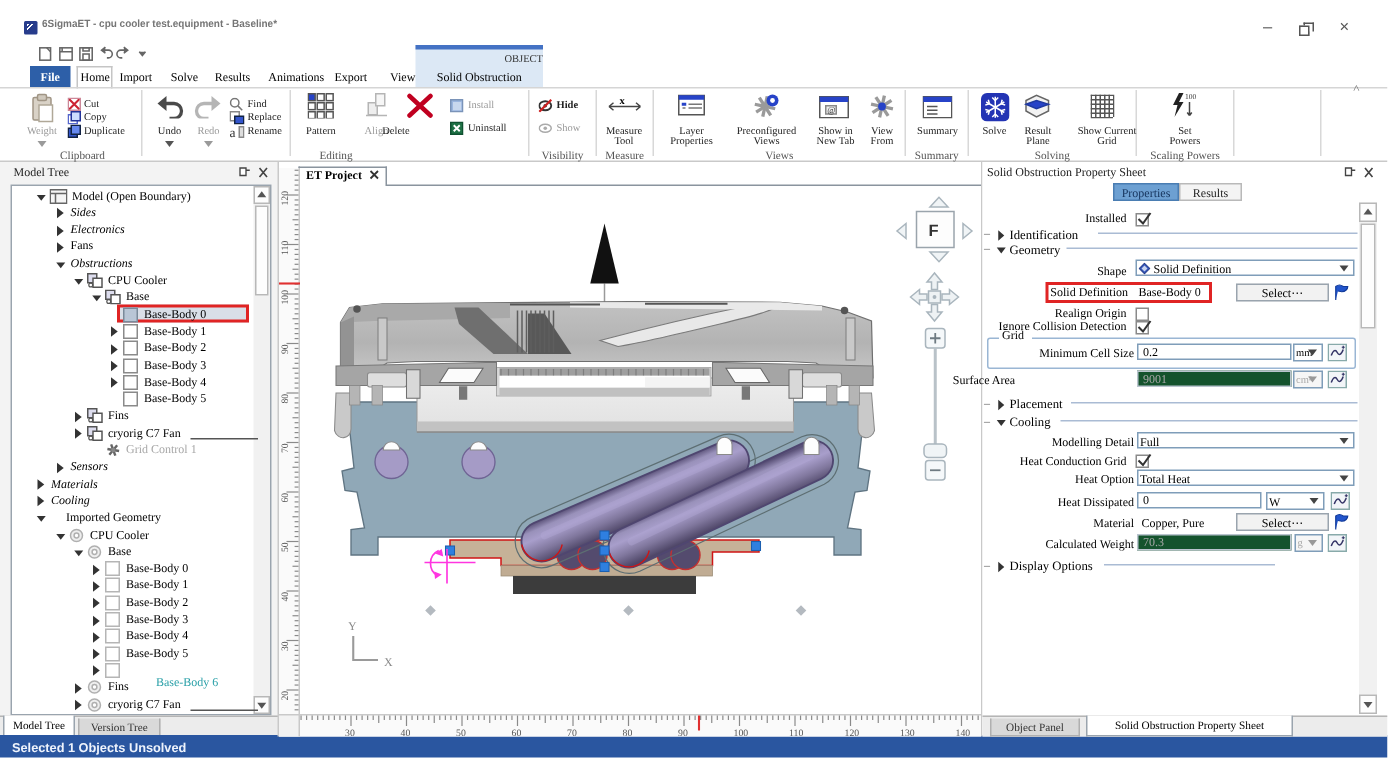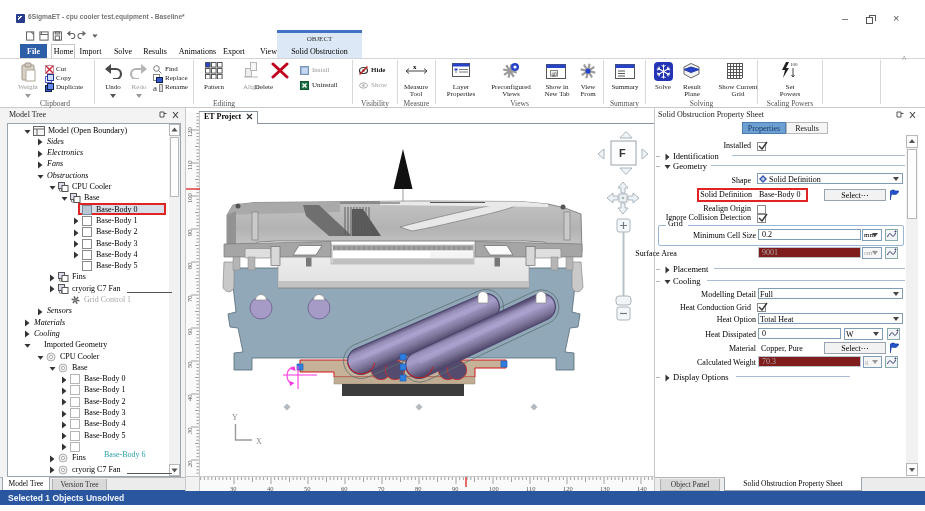--- a/index.html
+++ b/index.html
@@ -2,21 +2,21 @@
 <html><head><meta charset="utf-8"><style>
 *{margin:0;padding:0;box-sizing:border-box;}
 body{width:925px;height:511px;position:relative;background:#fff;font-family:"Liberation Serif",serif;overflow:hidden;}
 .ab{position:absolute;}
 .t{position:absolute;white-space:nowrap;font-size:8px;color:#000;}
 .sans{font-family:"Liberation Sans",sans-serif;}
 .grp{position:absolute;top:99px;font-size:7.5px;color:#555;text-align:center;white-space:nowrap;}
 .sep{position:absolute;top:60px;width:1px;height:44px;background:#d8d8d8;}
 .btxt{position:absolute;font-size:7px;color:#222;text-align:center;white-space:nowrap;line-height:7px;}
 .inp{position:absolute;border:1px solid #7f9db9;background:#fff;font-size:8px;font-family:"Liberation Serif",serif;color:#000;padding-left:3px;line-height:10px;}
-.inpg{position:absolute;border:1px solid #b9c4ce;background:#7f1d1d;font-size:8px;color:#a9a9a9;padding-left:3px;line-height:10px;}
+.inpg{position:absolute;border:1px solid #b9c4ce;background:#14532d;font-size:8px;color:#a9a9a9;padding-left:3px;line-height:10px;}
 .caret{position:absolute;width:0;height:0;border-left:3px solid transparent;border-right:3px solid transparent;border-top:4px solid #444;}
 .secline{position:absolute;height:1px;background:#aabbd4;}
 </style></head><body>
 <div class="ab" style="left:16px;top:13.5px;width:9px;height:9px;background:#273c8c;border-radius:1px"></div>
 <div class="ab" style="left:18px;top:15.5px;width:5px;height:5px;background:linear-gradient(135deg,#fff 0 1px,#273c8c 1px 2px,#fff 2px 3px,#273c8c 3px)"></div>
 <div class="t sans" style="left:28px;top:13px;font-size:7px;color:#757575;font-weight:bold;transform:scaleX(0.95);transform-origin:left center">6SigmaET - cpu cooler test.equipment - Baseline*</div>
 <div class="t sans" style="left:842px;top:12px;font-size:11px;color:#555">–</div>
 <div class="ab" style="left:866px;top:17px;width:7px;height:7px;border:1px solid #555"></div>
 <div class="ab" style="left:869px;top:15px;width:7px;height:6px;border:1px solid #555;border-bottom:none;background:#fff"></div>
 <div class="ab" style="left:866px;top:17px;width:7px;height:7px;border:1px solid #555;background:#fff"></div>
@@ -32,21 +32,21 @@
       <path d="M28.5,1.5 h4 v2 h-4 z"></path>
       <path d="M41,3 h4 a2.5,2.5 0 0 1 0,5 h-1"></path>
       <path d="M43,1 l-2.5,2 2.5,2" fill="#666"></path>
       <path d="M57,3 h-4 a2.5,2.5 0 0 0 0,5 h1"></path>
       <path d="M55,1 l2.5,2 -2.5,2" fill="#666"></path>
       <path d="M65,4 l2,2.5 2,-2.5" fill="#666"></path>
     </g>
   </svg>
 <div class="ab" style="left:277px;top:30px;width:85px;height:28px;background:#dce8f5"></div>
 <div class="ab" style="left:277px;top:30px;width:85px;height:3px;background:#4472c4"></div>
-<div class="t" style="left:277px;top:35px;width:85px;text-align:center;font-size:7px;color:#333">OBJECT</div>
+<div class="t" style="left:277px;top:35px;width:85px;text-align:right;font-size:7px;color:#333">OBJECT</div>
 <div class="ab" style="left:20px;top:44px;width:27px;height:14px;background:#2d5fa8"></div>
 <div class="t" style="left:20px;top:47px;width:27px;text-align:center;color:#fff;font-size:8px;font-weight:bold">File</div>
 <div class="ab" style="left:51px;top:44px;width:24px;height:15px;background:#fff;border:1px solid #c5c5c5;border-bottom:none"></div>
 <div class="t" style="left:52px;top:47px;width:23px;text-align:center;color:#000;font-size:8px">Home</div>
 <div class="t" style="left:76px;top:47px;width:29px;text-align:center;color:#000;font-size:8px">Import</div>
 <div class="t" style="left:111px;top:47px;width:24px;text-align:center;color:#000;font-size:8px">Solve</div>
 <div class="t" style="left:141px;top:47px;width:28px;text-align:center;color:#000;font-size:8px">Results</div>
 <div class="t" style="left:177px;top:47px;width:41px;text-align:center;color:#000;font-size:8px">Animations</div>
 <div class="t" style="left:223px;top:47px;width:27px;color:#000;font-size:8px">Export</div>
 <div class="t" style="left:259px;top:47px;width:19px;text-align:center;color:#000;font-size:8px">View</div>
@@ -313,21 +313,21 @@
     <path d="M1,0.5 L5.5,4 L1,7.5 z" fill="#333"></path>
   </svg>
 <div class="t" style="left:47px;top:136.8px;font-size:8px;color:#000;font-style:italic;">Sides</div>
 <svg class="ab" style="left:37px;top:149.60000000000002px" width="6" height="8" viewBox="0 0 6 8">
     <path d="M1,0.5 L5.5,4 L1,7.5 z" fill="#333"></path>
   </svg>
 <div class="t" style="left:47px;top:148.10000000000002px;font-size:8px;color:#000;font-style:italic;">Electronics</div>
 <svg class="ab" style="left:37px;top:160.90000000000003px" width="6" height="8" viewBox="0 0 6 8">
     <path d="M1,0.5 L5.5,4 L1,7.5 z" fill="#333"></path>
   </svg>
-<div class="t" style="left:47px;top:159.40000000000003px;font-size:8px;color:#000;font-style:italic;">Fans</div>
+<div class="t" style="left:47px;top:159.40000000000003px;font-size:8px;color:#000;">Fans</div>
 <svg class="ab" style="left:37px;top:172.70000000000005px" width="7" height="7" viewBox="0 0 7 7">
     <path d="M0.5,2 L6.5,2 L3.5,5.8 z" fill="#333"></path>
   </svg>
 <div class="t" style="left:47px;top:170.70000000000005px;font-size:8px;color:#000;font-style:italic;">Obstructions</div>
 <svg class="ab" style="left:49px;top:184.00000000000006px" width="7" height="7" viewBox="0 0 7 7">
     <path d="M0.5,2 L6.5,2 L3.5,5.8 z" fill="#333"></path>
   </svg>
 <svg class="ab" style="left:58px;top:182.00000000000006px" width="11" height="10" viewBox="0 0 11 10">
     <rect x="0.5" y="0.5" width="6" height="6" fill="#dde" stroke="#555"></rect>
     <rect x="4" y="3.5" width="6" height="6" fill="#fff" stroke="#555"></rect>

